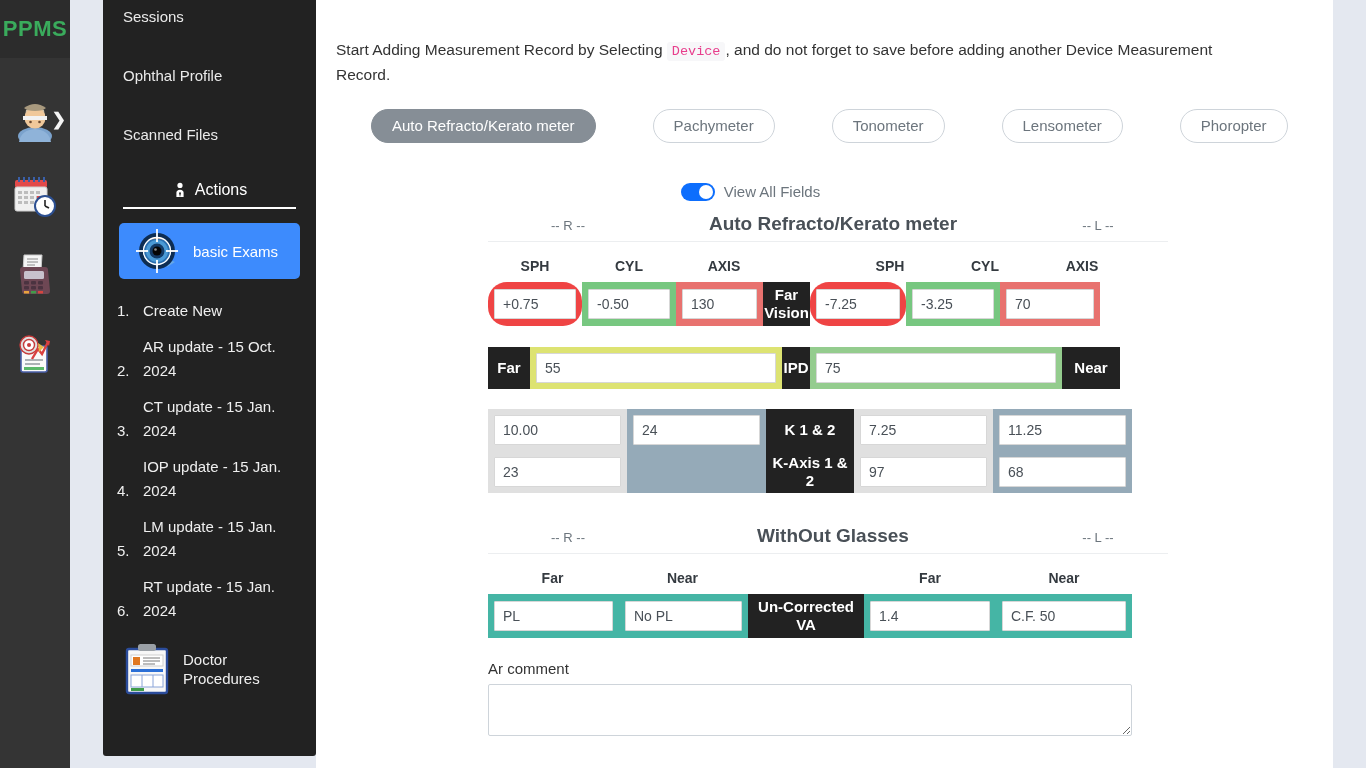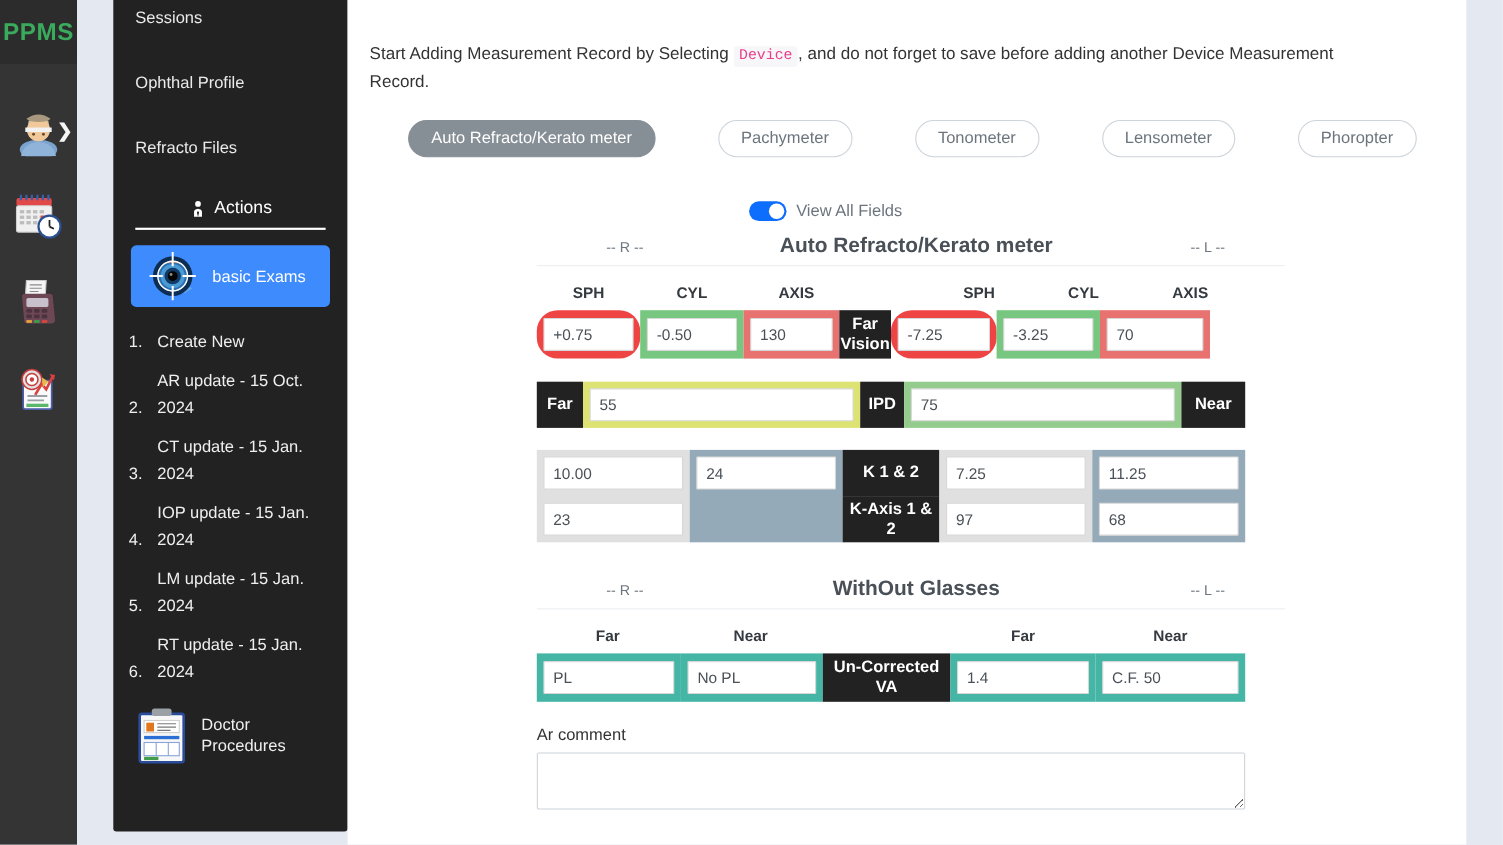--- a/index.html
+++ b/index.html
@@ -346,21 +346,21 @@
   </div>
 
   <div class="gap-left"></div>
 
   <div class="sidebar">
 
     <div class="side-link">Sessions</div>
     <div class="spacer-sm"></div>
     <div class="side-link">Ophthal Profile</div>
     <div class="spacer-sm"></div>
-    <div class="side-link">Refracto Files</div>
+    <div class="side-link">Scanned Files</div>
     <div class="spacer-sm"></div>
 
     <div class="actions-head">
       <svg width="16" height="16" viewBox="0 0 16 16">
         <circle cx="8" cy="3.4" r="2.6" fill="#ffffff"></circle>
         <path d="M4.4 15 v-4.4 q0-2.4 3.6-2.9 l0 2.2 l-1 1.2 l1 4z" fill="#ffffff"></path>
         <path d="M11.6 15 v-4.4 q0-2.4-3.6-2.9 l0 2.2 l1 1.2 l-1 4z" fill="#ffffff"></path>
       </svg>
       <span>Actions</span>
     </div>
@@ -496,21 +496,21 @@
         <div class="cell c-red" style="width:100px">
           <input value="70" style="">
         </div>
       </div>
 
       <div class="band" style="margin-top:21px">
         <div class="mid-lbl" style="width:42px">Far</div>
         <div class="cell c-yellow" style="width:252px">
           <input value="55" style="">
         </div>
-        <div class="mid-lbl" style="width:40px">IPD</div>
+        <div class="mid-lbl" style="width:28px">IPD</div>
         <div class="cell c-lgreen" style="width:252px">
           <input value="75" style="">
         </div>
         <div class="mid-lbl" style="width:58px">Near</div>
       </div>
 
       <div class="krow" style="margin-top:20px">
         <div class="kcol c-gray" style="width:139px">
           <div class="cell">
             <input value="10.00" style="">

